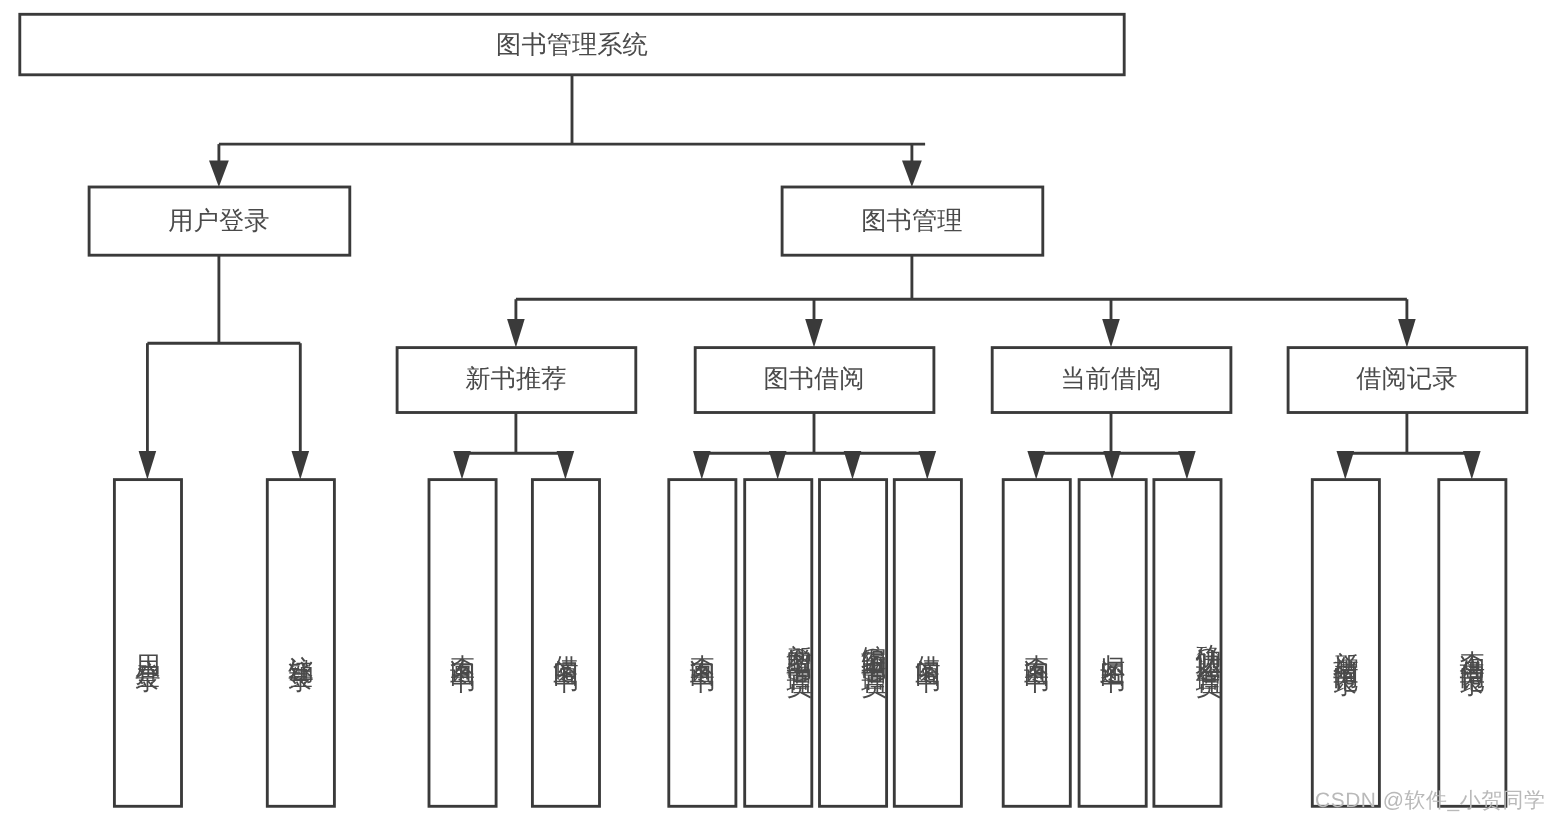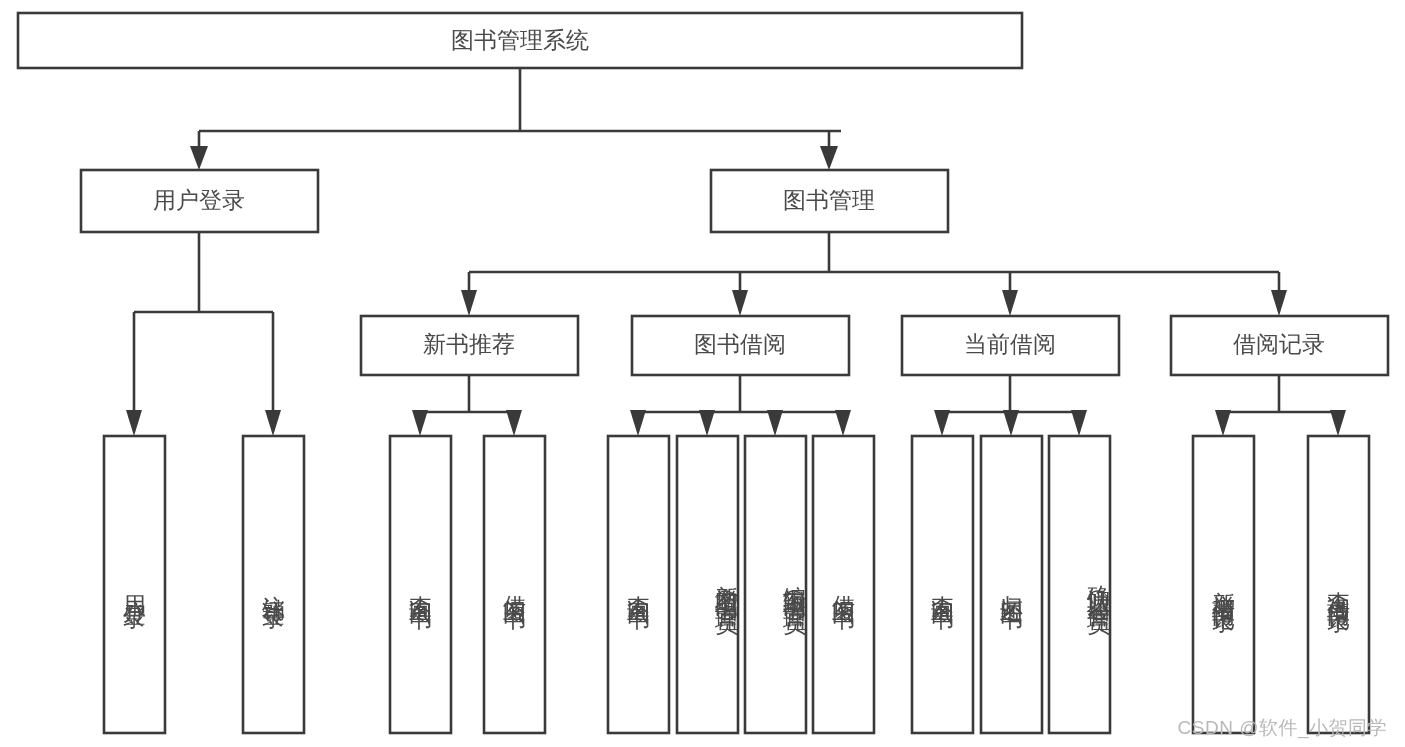--- a/index.html
+++ b/index.html
@@ -63,21 +63,21 @@
     letter-spacing: 4px;
     color: #4a4a4a;
     font-family: "Liberation Sans", "DejaVu Sans", sans-serif;
     font-size: 23px;
     line-height: 1;
     pointer-events: none;
     white-space: nowrap;
   }
   .watermark {
     position: absolute;
-    right: 18px;
+    right: 0;
     bottom: 6px;
     color: #b9b9b9;
     font-size: 19px;
     font-family: "Liberation Sans", "DejaVu Sans", sans-serif;
     letter-spacing: 0.5px;
     white-space: nowrap;
   }
 </style>
 </head>
 <body>

